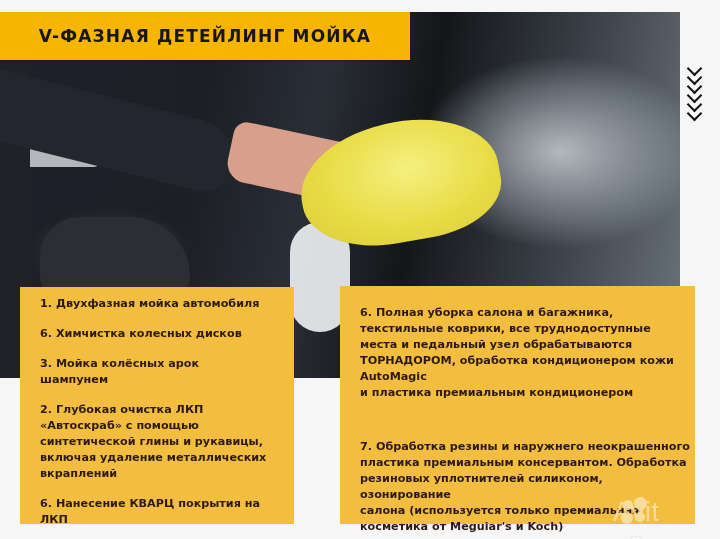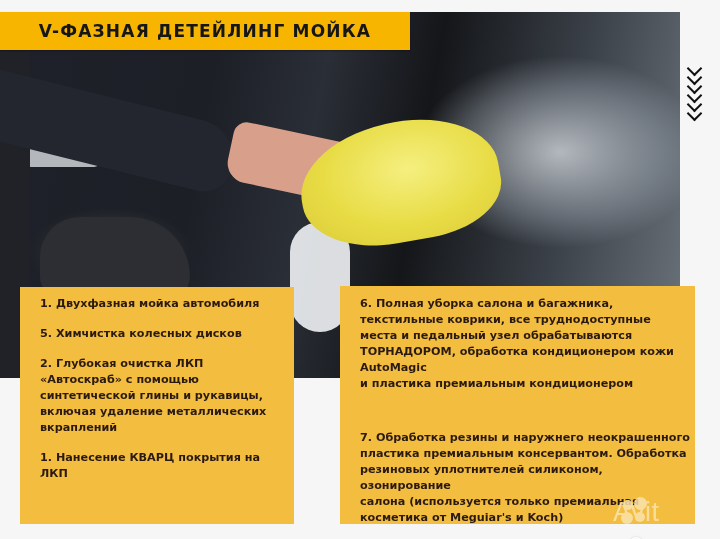--- a/index.html
+++ b/index.html
@@ -41,21 +41,21 @@
     }
     .photo .mirror {
       position: absolute; left: 40px; top: 205px; width: 150px; height: 80px;
       background: #2c2e33; border-radius: 40px 60px 20px 20px;
     }
     .photo .person {
       position: absolute; left: 0; top: 40px; width: 30px; height: 330px; background: #202228;
     }
 
     .title-banner {
-      position: absolute; left: 0; top: 12px; width: 410px; height: 38px;
+      position: absolute; left: 0; top: 12px; width: 410px; height: 48px;
       background: #f7b500;
       display: flex; flex-direction: column; justify-content: center; align-items: center;
       box-shadow: 0 1px 2px rgba(0,0,0,.3);
       text-align: right;
     }
     .title-line {
       font-family: "DejaVu Sans", sans-serif; font-weight: bold;
       font-size: 17px; letter-spacing: 1.2px; color: #161616; line-height: 21px;
       text-transform: uppercase; white-space: nowrap;
     }
@@ -71,21 +71,21 @@
 
     .panel {
       position: absolute; background: #f3bd3f; color: #2a1a12;
       font-weight: bold; font-size: 11.2px; line-height: 16px;
       box-sizing: border-box;
     }
     .panel.left { left: 20px; top: 287px; width: 274px; height: 237px; padding: 9px 0 0 20px; }
     .panel.right { left: 340px; top: 286px; width: 355px; height: 238px; padding: 10px 0 0 20px; }
     .item { margin: 0 0 16px 0; white-space: pre-line; }
     .panel.left .item { margin-bottom: 14px; }
-    .panel.right .item.i6 { margin-bottom: 38px; }
+    .panel.right .item.i6 { margin-bottom: 38px; margin-top: 9px; }
 
     .watermark {
       position: absolute; left: 613px; top: 497px; height: 32px;
       display: flex; align-items: center; opacity: .85; flex-direction: column;
     }
     .wm-dots { position: relative; width: 30px; height: 28px; }
     .wm-dots span { position: absolute; background: #fbe3ad; border-radius: 50%; }
     .wm-text { font-family: "Liberation Sans", sans-serif; font-size: 27px; color: #fbe3ad; font-weight: normal; letter-spacing: .5px; }
     .wm-o { color: #ffffff; text-shadow: 0 0 2px #bbb; }
   </style>
@@ -110,27 +110,29 @@
   <div class="chev"></div>
   <div class="chev"></div>
   <div class="chev"></div>
   <div class="chev"></div>
   <div class="chev"></div>
   <div class="chev"></div>
 </div>
 
 <div class="panel left">
   <div class="item">1. Двухфазная мойка автомобиля</div>
-  <div class="item">5. Химчистка колесных дисков</div>
+  <div class="item">6. Химчистка колесных дисков</div>
+  <div class="item">3. Мойка колёсных арок
+шампунем</div>
   <div class="item">2. Глубокая очистка ЛКП
 «Автоскраб» с помощью
 синтетической глины и рукавицы,
 включая удаление металлических
 вкраплений</div>
-  <div class="item">1. Нанесение КВАРЦ покрытия на
+  <div class="item">6. Нанесение КВАРЦ покрытия на
 ЛКП</div>
 </div>
 
 <div class="panel right">
   <div class="item i6">6. Полная уборка салона и багажника,
 текстильные коврики, все труднодоступные
 места и педальный узел обрабатываются
 ТОРНАДОРОМ, обработка кондиционером кожи
 AutoMagic
 и пластика премиальным кондиционером</div>

